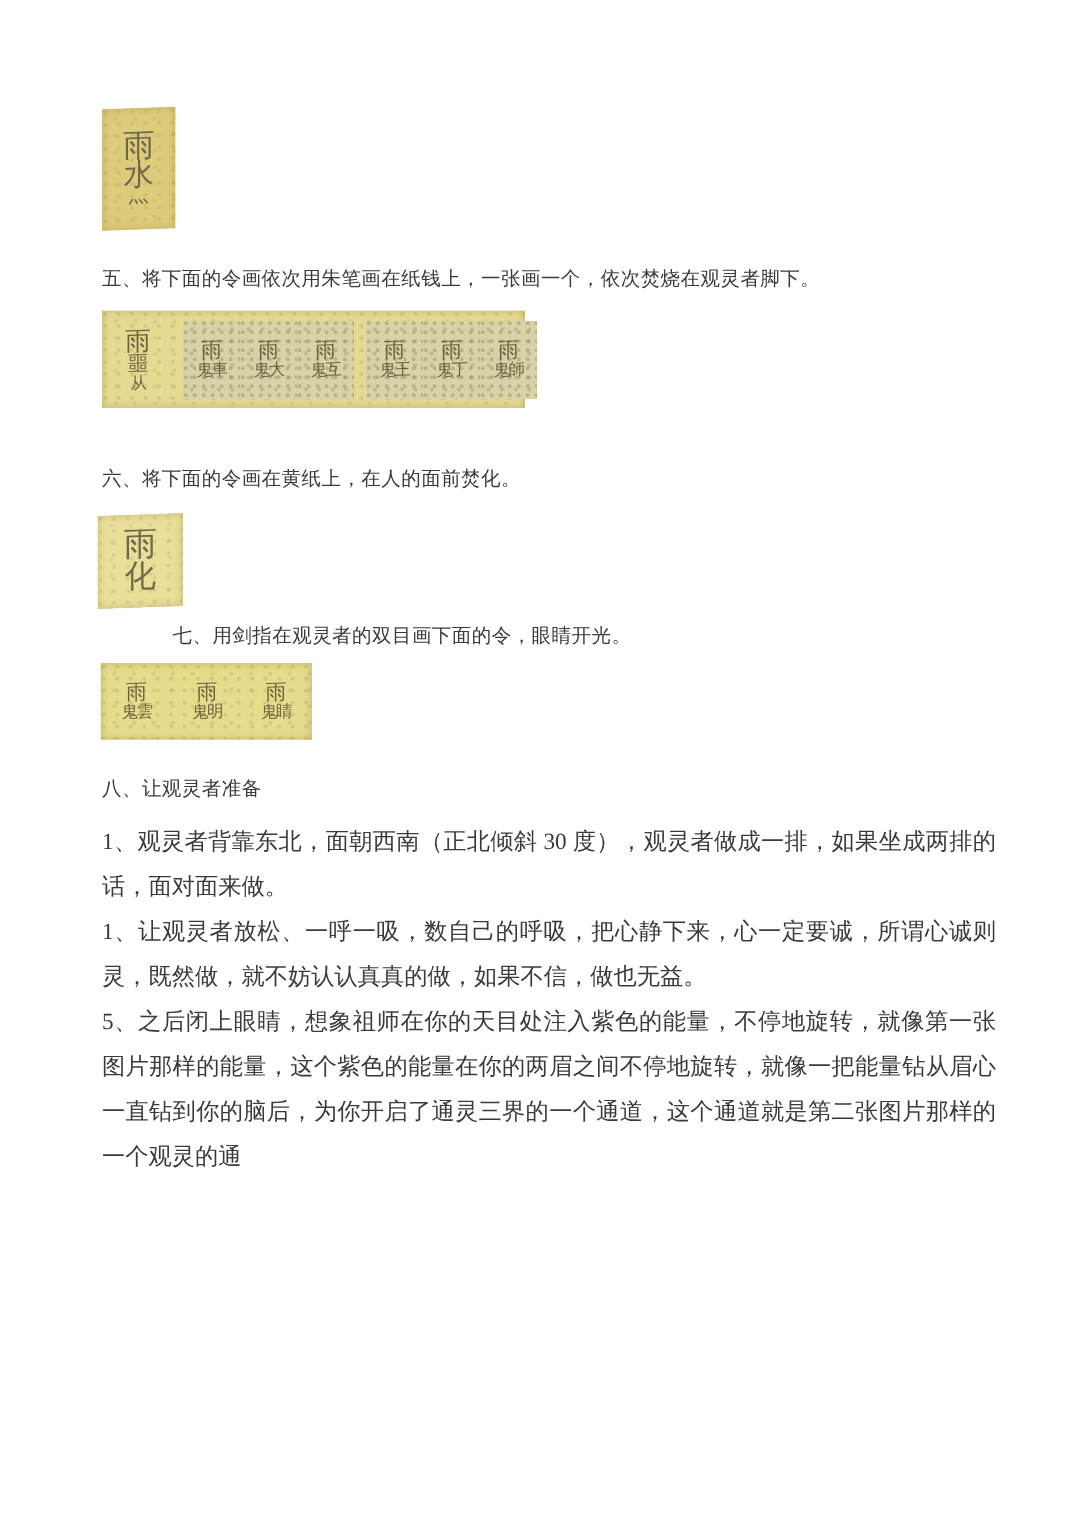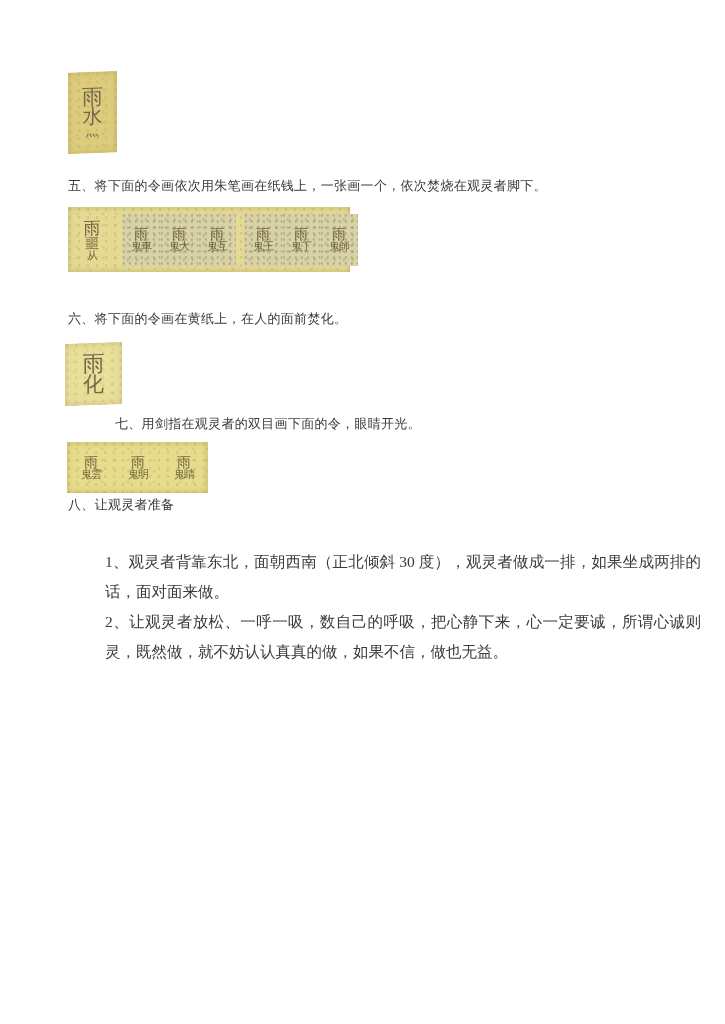--- a/index.html
+++ b/index.html
@@ -5,22 +5,22 @@
   html,body{margin:0;padding:0;background:#ffffff;}
   .page{
     position:relative;width:725px;height:1024px;background:#ffffff;
     font-family:"Liberation Serif", serif;color:#3a3a3a;overflow:hidden;
   }
   .abs{position:absolute;}
   .heading{font-size:13px;letter-spacing:.3px;white-space:nowrap;margin:0;}
   #heading-five{left:68px;top:177px;}
   #heading-six{left:68px;top:310px;}
   #heading-seven{left:68px;top:415px;margin-left:47px;}
-  #heading-eight{left:68px;top:496px;}
-  .bodytext{left:68px;top:547px;width:596px;font-size:15.5px;line-height:30px;text-align:justify;margin-left:37px;}
+  #heading-eight{left:68px;top:517px;}
+  .bodytext{left:68px;top:547px;width:596px;font-size:15.5px;line-height:30px;text-align:justify;}
   .bodytext p{margin:0;text-justify:inter-ideograph;}
 
   
   .paper{
     box-shadow:inset 0 0 6px rgba(120,105,40,.35);
     background-image:
       radial-gradient(circle at 23% 31%, rgba(125,112,60,.18) 1px, transparent 1.7px),
       radial-gradient(circle at 71% 64%, rgba(125,112,60,.14) 1px, transparent 1.8px);
     background-size:9px 8px, 13px 11px;
   }
@@ -139,16 +139,17 @@
     <div class="cell hand">
       <span class="ink top">雨</span>
       <span class="ink bot">鬼睛</span>
     </div>
   </div>
 
   <p class="abs heading" id="heading-eight">八、让观灵者准备</p>
 
   <div class="abs bodytext">
     <p>1、观灵者背靠东北，面朝西南（正北倾斜 30 度），观灵者做成一排，如果坐成两排的话，面对面来做。</p>
-    <p>2、让观灵者放松、一呼一吸，数自己的呼吸，把心静下来，心一定要诚，所谓心诚则灵，既然做，就不妨认认真真的做，如果不信，做也无益。</p>
+    <p>1、让观灵者放松、一呼一吸，数自己的呼吸，把心静下来，心一定要诚，所谓心诚则灵，既然做，就不妨认认真真的做，如果不信，做也无益。</p>
+    <p>5、之后闭上眼睛，想象祖师在你的天目处注入紫色的能量，不停地旋转，就像第一张图片那样的能量，这个紫色的能量在你的两眉之间不停地旋转，就像一把能量钻从眉心一直钻到你的脑后，为你开启了通灵三界的一个通道，这个通道就是第二张图片那样的一个观灵的通</p>
   </div>
 
 </div>
 
 </body></html>

